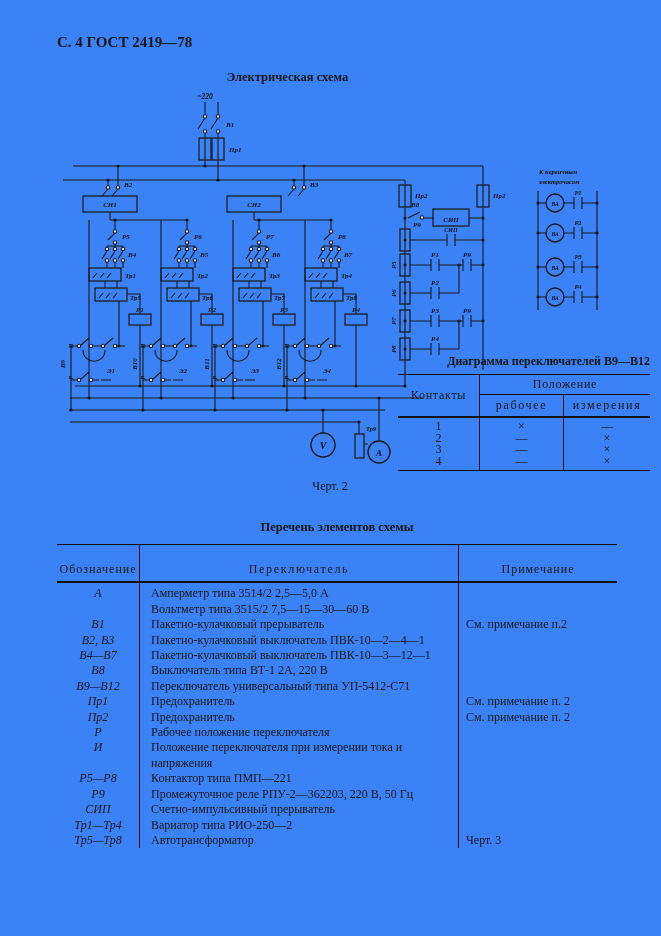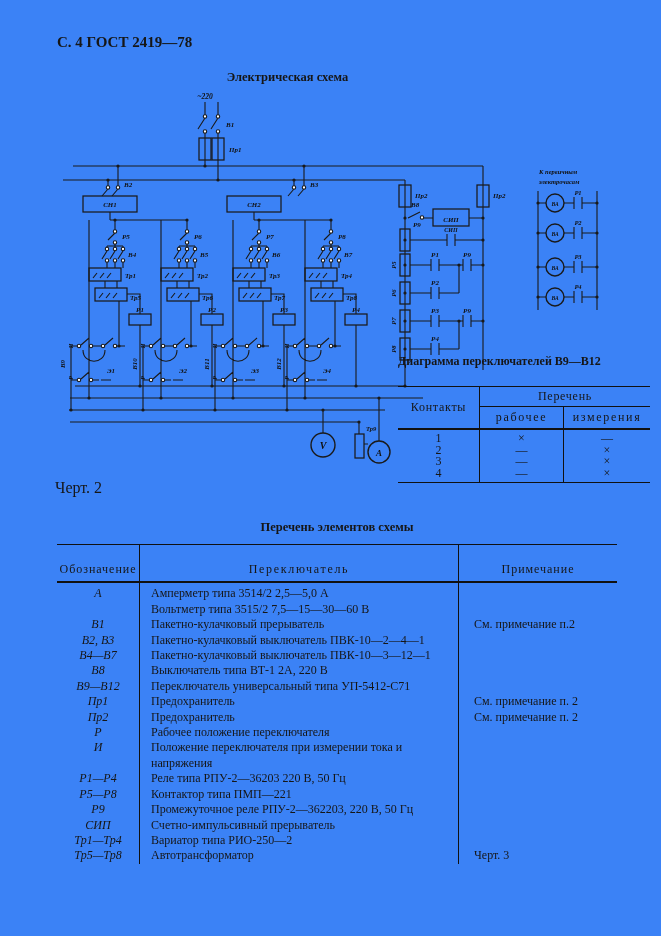--- a/index.html
+++ b/index.html
@@ -9,23 +9,23 @@
   .doc-header{position:absolute;left:57px;top:34px;font-size:15px;font-weight:bold;white-space:nowrap;}
   .schem-title{position:absolute;left:55px;top:70px;width:465px;text-align:center;
                font-size:12.5px;font-weight:bold;}
   #schem{position:absolute;left:55px;top:88px;}
   #schem path{fill:none;stroke:#1a1a1a;stroke-width:1.1;}
   #schem rect{fill:none;stroke:#1a1a1a;stroke-width:1.25;}
   #schem circle.big{fill:none;stroke:#1a1a1a;stroke-width:1.4;}
   #schem circle.term{fill:#fff;stroke:#1a1a1a;stroke-width:1.1;}
   #schem circle.dot{fill:#1a1a1a;stroke:none;}
   #schem text{font-family:"Liberation Serif",serif;font-style:italic;font-weight:bold;fill:#111;}
-  .caption{position:absolute;left:55px;top:479px;width:550px;font-size:16px;}
+  .caption{position:absolute;left:55px;top:479px;width:550px;text-align:center;font-size:12px;}
   .sw{position:absolute;left:398px;top:354px;width:252px;}
-  .sw-title{font-size:12px;font-weight:bold;text-align:left;margin:0 0 17px;white-space:nowrap;}
+  .sw-title{font-size:12px;font-weight:bold;text-align:right;margin:0 0 5px;white-space:nowrap;}
   .sw table{border-collapse:collapse;width:100%;font-size:12px;line-height:13px;
             border-top:1.2px solid #111;border-bottom:1.2px solid #111;}
   .sw th{font-weight:normal;text-align:center;padding:0;letter-spacing:.06em;}
   .sw td{text-align:center;padding:0;line-height:11.5px;}
   .sw th.c-contacts{border-right:1.2px solid #111;border-bottom:2.6px solid #111;width:81px;}
   .sw th.c-pos{border-bottom:1.1px solid #111;height:19px;}
   .sw tr.sub th{border-bottom:2.6px solid #111;height:21px;letter-spacing:.14em;}
   .sw th.c-rab{border-right:1.2px solid #111;width:83px;}
   .sw td.b-con{border-right:1.2px solid #111;}
   .sw td.b-rab{border-right:1.2px solid #111;}
@@ -34,21 +34,21 @@
   .el{position:absolute;left:57px;top:520px;width:560px;}
   .el-title{font-size:12.5px;font-weight:bold;text-align:center;margin:0 0 9px;}
   .el table{border-collapse:collapse;width:100%;font-size:12px;line-height:15.4px;
             border-top:1.3px solid #111;}
   .el th{font-weight:normal;letter-spacing:.08em;padding:17px 0 4px;border-bottom:2.2px solid #111;}
   .el th.h-des{width:82px;border-right:1.1px solid #111;}
   .el th.h-nam{width:318px;border-right:1.1px solid #111;letter-spacing:.14em;}
   .el td{padding:0;vertical-align:top;}
   .el td.des{text-align:center;font-style:italic;border-right:1.1px solid #111;}
   .el td.nam{padding-left:11px;border-right:1.1px solid #111;}
-  .el td.note{padding-left:15px;}
+  .el td.note{padding-left:7px;}
   .el tbody tr:first-child td{padding-top:3px;}
 </style>
 </head>
 <body>
 
 <div class="page">
 
   <div class="doc-header">С. 4 ГОСТ 2419—78</div>
 
   <div class="schem-title">Электрическая схема</div>
@@ -342,21 +342,21 @@
   </svg>
 
   <div class="caption">Черт. 2</div>
 
   <div class="sw">
     <div class="sw-title">Диаграмма переключателей В9—В12</div>
     <table>
       <thead>
         <tr>
           <th class="c-contacts" rowspan="2">Контакты</th>
-          <th class="c-pos" colspan="2">Перечень</th>
+          <th class="c-pos" colspan="2">Положение</th>
         </tr>
         <tr class="sub">
           <th class="c-rab">рабочее</th>
           <th>измерения</th>
         </tr>
       </thead>
       <tbody id="sw-body">
           <tr>
             <td class="b-con">1</td>
             <td class="b-rab">×</td>
@@ -441,25 +441,20 @@
             <td class="des">Р</td>
             <td class="nam">Рабочее положение переключателя</td>
             <td class="note"></td>
           </tr>
           <tr>
             <td class="des">И</td>
             <td class="nam">Положение переключателя при измерении тока и напряжения</td>
             <td class="note"></td>
           </tr>
           <tr>
-            <td class="des">Р1—Р4</td>
-            <td class="nam">Реле типа РПУ-2—36203 220 В, 50 Гц</td>
-            <td class="note"></td>
-          </tr>
-          <tr>
             <td class="des">Р5—Р8</td>
             <td class="nam">Контактор типа ПМП—221</td>
             <td class="note"></td>
           </tr>
           <tr>
             <td class="des">Р9</td>
             <td class="nam">Промежуточное реле РПУ-2—362203, 220 В, 50 Гц</td>
             <td class="note"></td>
           </tr>
           <tr>

